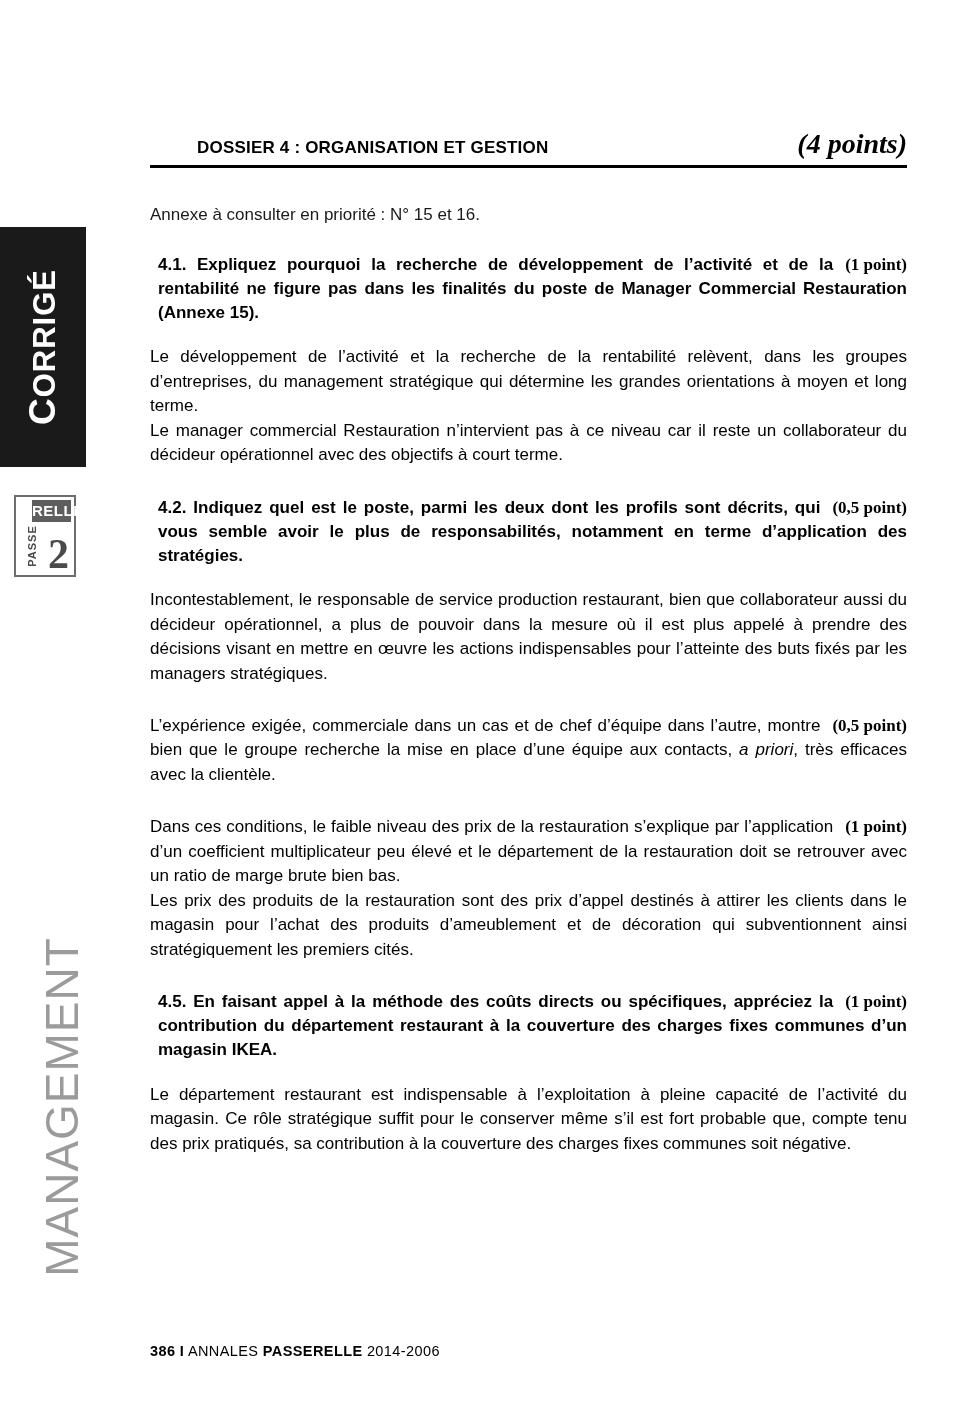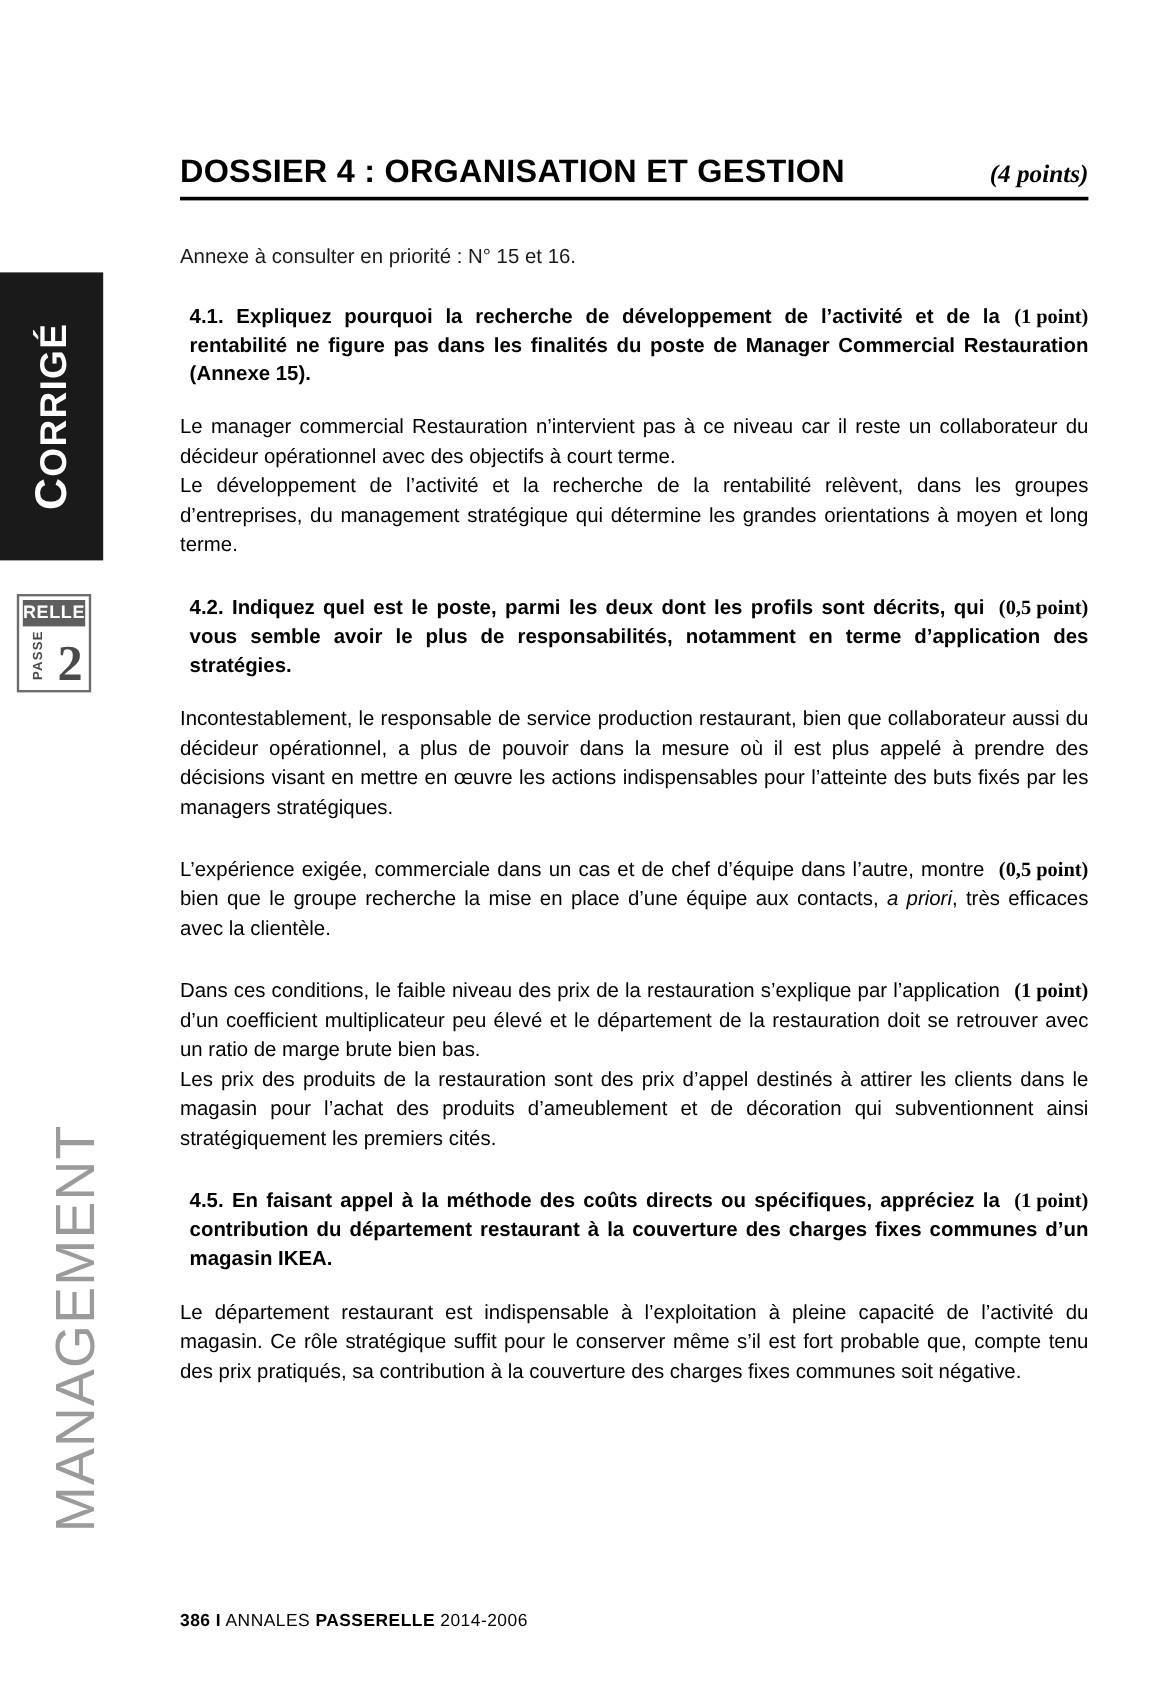--- a/index.html
+++ b/index.html
@@ -49,21 +49,21 @@
     position: absolute;
     left: 14px;
     top: 495px;
     width: 58px;
     height: 78px;
     border: 2px solid #6d6d6d;
     background: #ffffff;
   }
   .passerelle-logo .relle-band {
     position: absolute;
-    left: 3px;
+    left: 16px;
     top: 3px;
     right: 3px;
     height: 22px;
     background: #5e5e5e;
     color: #ffffff;
     font-size: 15px;
     font-weight: bold;
     letter-spacing: 0.5px;
     line-height: 22px;
     text-align: center;
@@ -115,29 +115,30 @@
   }
 
   .dossier-head {
     display: flex;
     align-items: baseline;
     justify-content: space-between;
     border-bottom: 3px solid #000000;
     padding-bottom: 5px;
   }
   .dossier-title {
-    font-size: 27px;
+    font-size: 17px;
     font-weight: bold;
     letter-spacing: 0.2px;
+    margin-left: 47px;
   }
   .dossier-points {
     font-family: "Liberation Serif", serif;
     font-style: italic;
     font-weight: bold;
-    font-size: 21px;
+    font-size: 28px;
   }
 
   .annexe-line {
     margin-top: 37px;
     font-size: 17px;
     color: #1a1a1a;
   }
 
   .q-block {
     margin-top: 28px;
@@ -216,22 +217,22 @@
     </div>
 
     <div class="annexe-line">Annexe à consulter en priorité : N° 15 et 16.</div>
 
     <div class="q-block">
       <div class="q-text">
         <span class="pts">(1 point)</span><span>4.1. Expliquez pourquoi la recherche de développement de l’activité et de la rentabilité ne figure pas dans les finalités du poste de Manager Commercial Restauration (Annexe 15).</span>
       </div>
     </div>
     <div class="a-block">
+      <p class="a-para">Le développement de l’activité et la recherche de la rentabilité relèvent, dans les groupes d’entreprises, du management stratégique qui détermine les grandes orientations à moyen et long terme.</p>
       <p class="a-para">Le manager commercial Restauration n’intervient pas à ce niveau car il reste un collaborateur du décideur opérationnel avec des objectifs à court terme.</p>
-      <p class="a-para">Le développement de l’activité et la recherche de la rentabilité relèvent, dans les groupes d’entreprises, du management stratégique qui détermine les grandes orientations à moyen et long terme.</p>
     </div>
 
     <div class="q-block">
       <div class="q-text">
         <span class="pts">(0,5 point)</span><span>4.2. Indiquez quel est le poste, parmi les deux dont les profils sont décrits, qui vous semble avoir le plus de responsabilités, notamment en terme d’application des stratégies.</span>
       </div>
     </div>
     <div class="a-block">
       <p class="a-para">Incontestablement, le responsable de service production restaurant, bien que collaborateur aussi du décideur opérationnel, a plus de pouvoir dans la mesure où il est plus appelé à prendre des décisions visant en mettre en œuvre les actions indispensables pour l’atteinte des buts fixés par les managers stratégiques.</p>
     </div>

